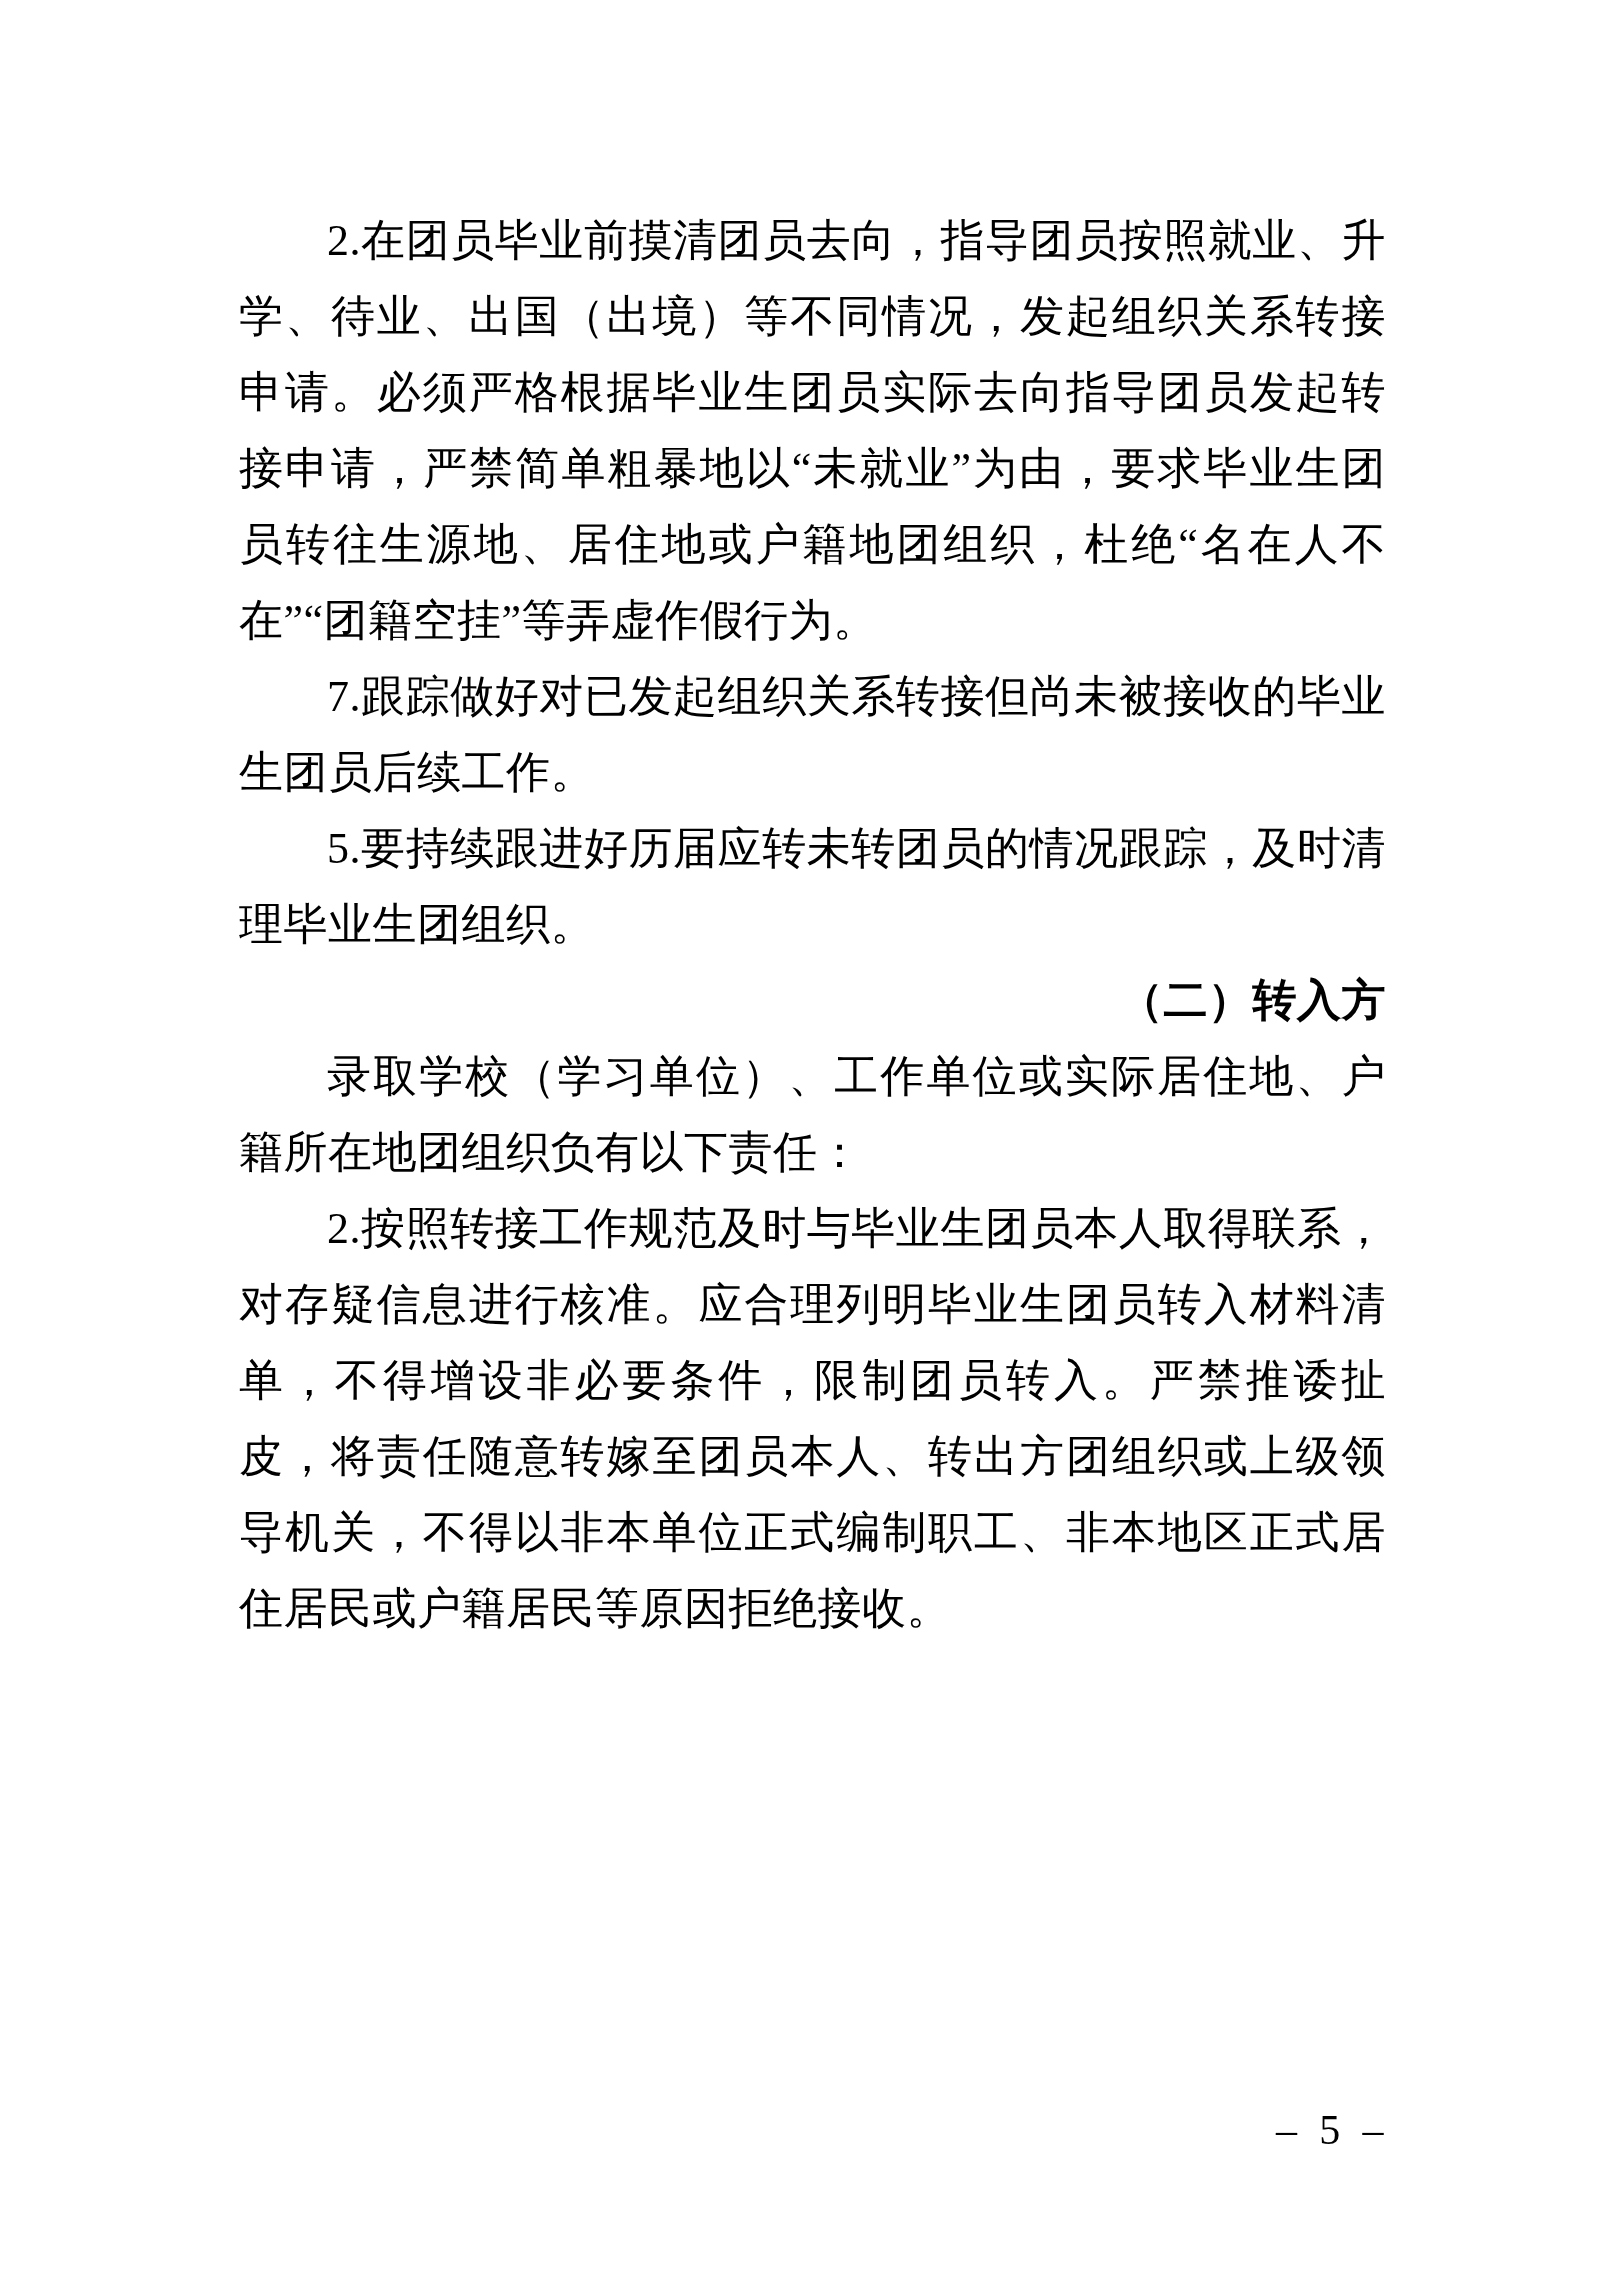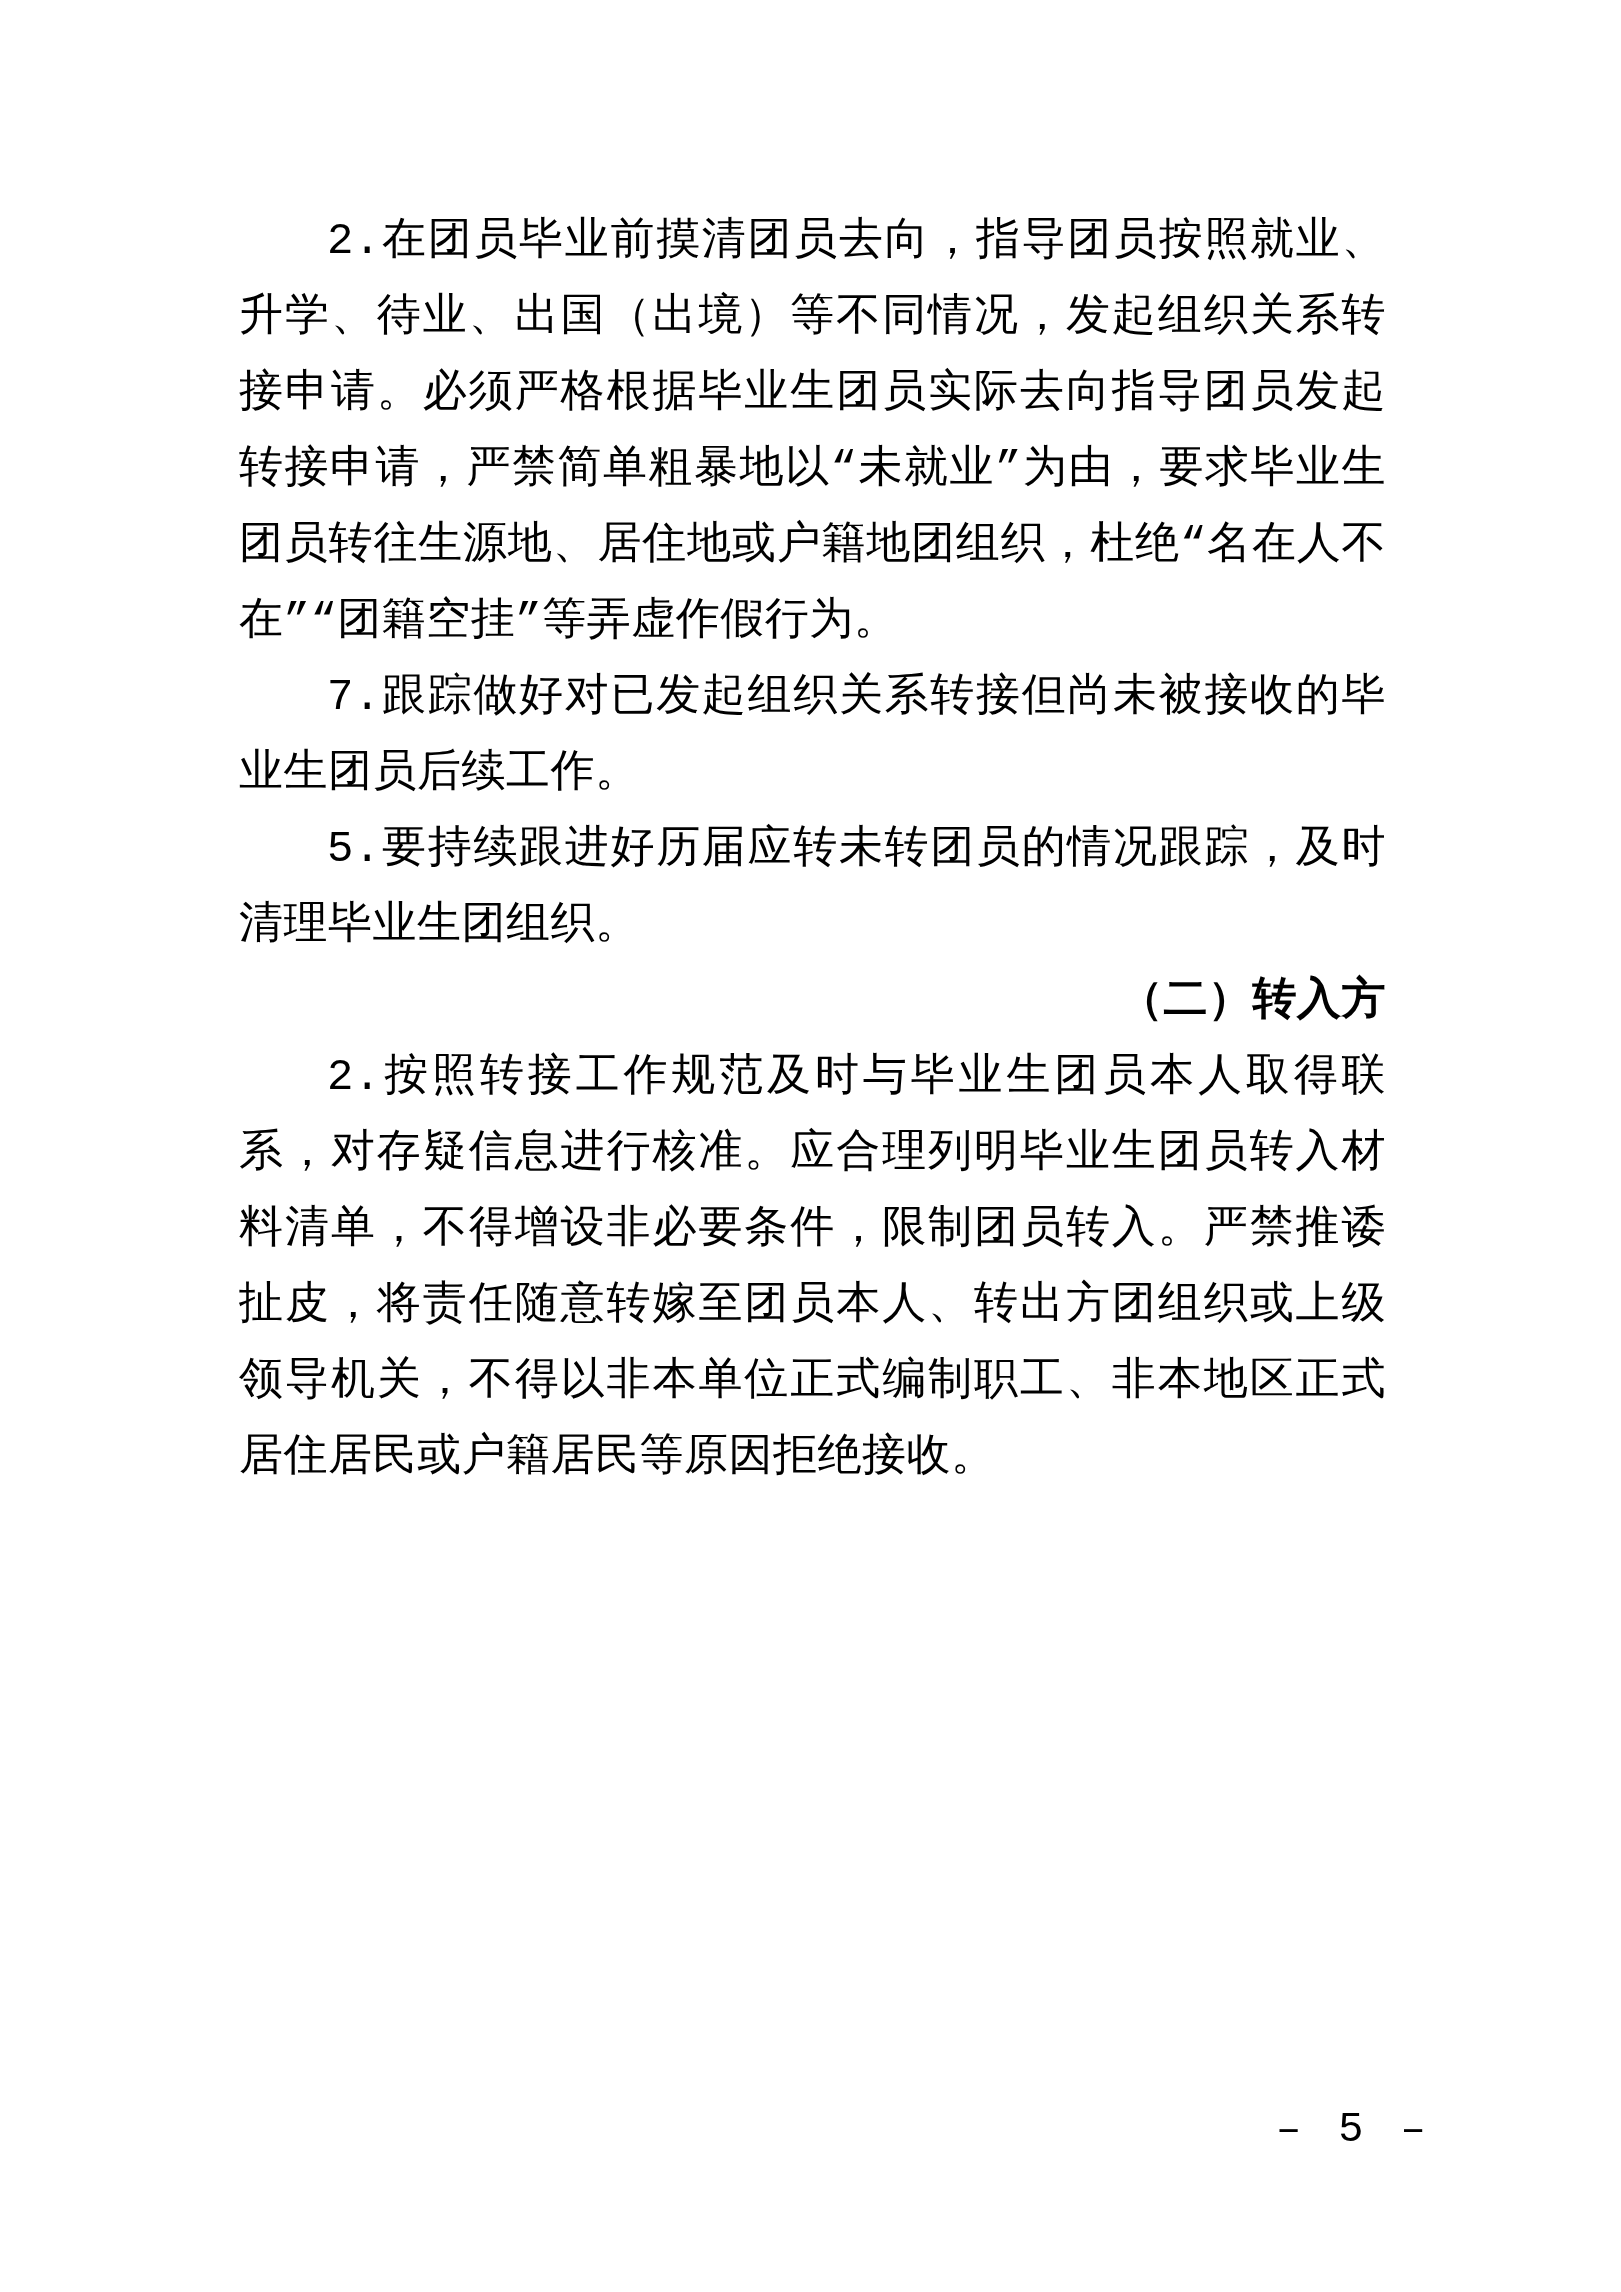--- a/index.html
+++ b/index.html
@@ -15,21 +15,20 @@
     color: #000000;
     overflow: hidden;
   }
   .page {
     position: absolute;
     left: 0;
     top: 0;
     width: 1621px;
     height: 1677px;
     background: #ffffff;
-    font-family: Liberation Mono, monospace;
   }
   .text-block {
     position: absolute;
     left: 239px;
     top: 203px;
     width: 1147px;
   }
   .para {
     font-size: 44px;
     line-height: 76px;
@@ -57,17 +56,18 @@
 </style>
 </head>
 <body>
 
 <div class="page">
   <div class="text-block">
       <div class="para">2.在团员毕业前摸清团员去向，指导团员按照就业、升学、待业、出国（出境）等不同情况，发起组织关系转接申请。必须严格根据毕业生团员实际去向指导团员发起转接申请，严禁简单粗暴地以“未就业”为由，要求毕业生团员转往生源地、居住地或户籍地团组织，杜绝“名在人不在”“团籍空挂”等弄虚作假行为。</div>
       <div class="para">7.跟踪做好对已发起组织关系转接但尚未被接收的毕业生团员后续工作。</div>
       <div class="para">5.要持续跟进好历届应转未转团员的情况跟踪，及时清理毕业生团组织。</div>
       <div class="para heading">（二）转入方</div>
+      <div class="para">录取学校（学习单位）、工作单位或实际居住地、户籍所在地团组织负有以下责任：</div>
       <div class="para">2.按照转接工作规范及时与毕业生团员本人取得联系，对存疑信息进行核准。应合理列明毕业生团员转入材料清单，不得增设非必要条件，限制团员转入。严禁推诿扯皮，将责任随意转嫁至团员本人、转出方团组织或上级领导机关，不得以非本单位正式编制职工、非本地区正式居住居民或户籍居民等原因拒绝接收。</div>
     </div>
   <div class="page-number">– 5 –</div>
 </div>
 
 
 </body></html>

